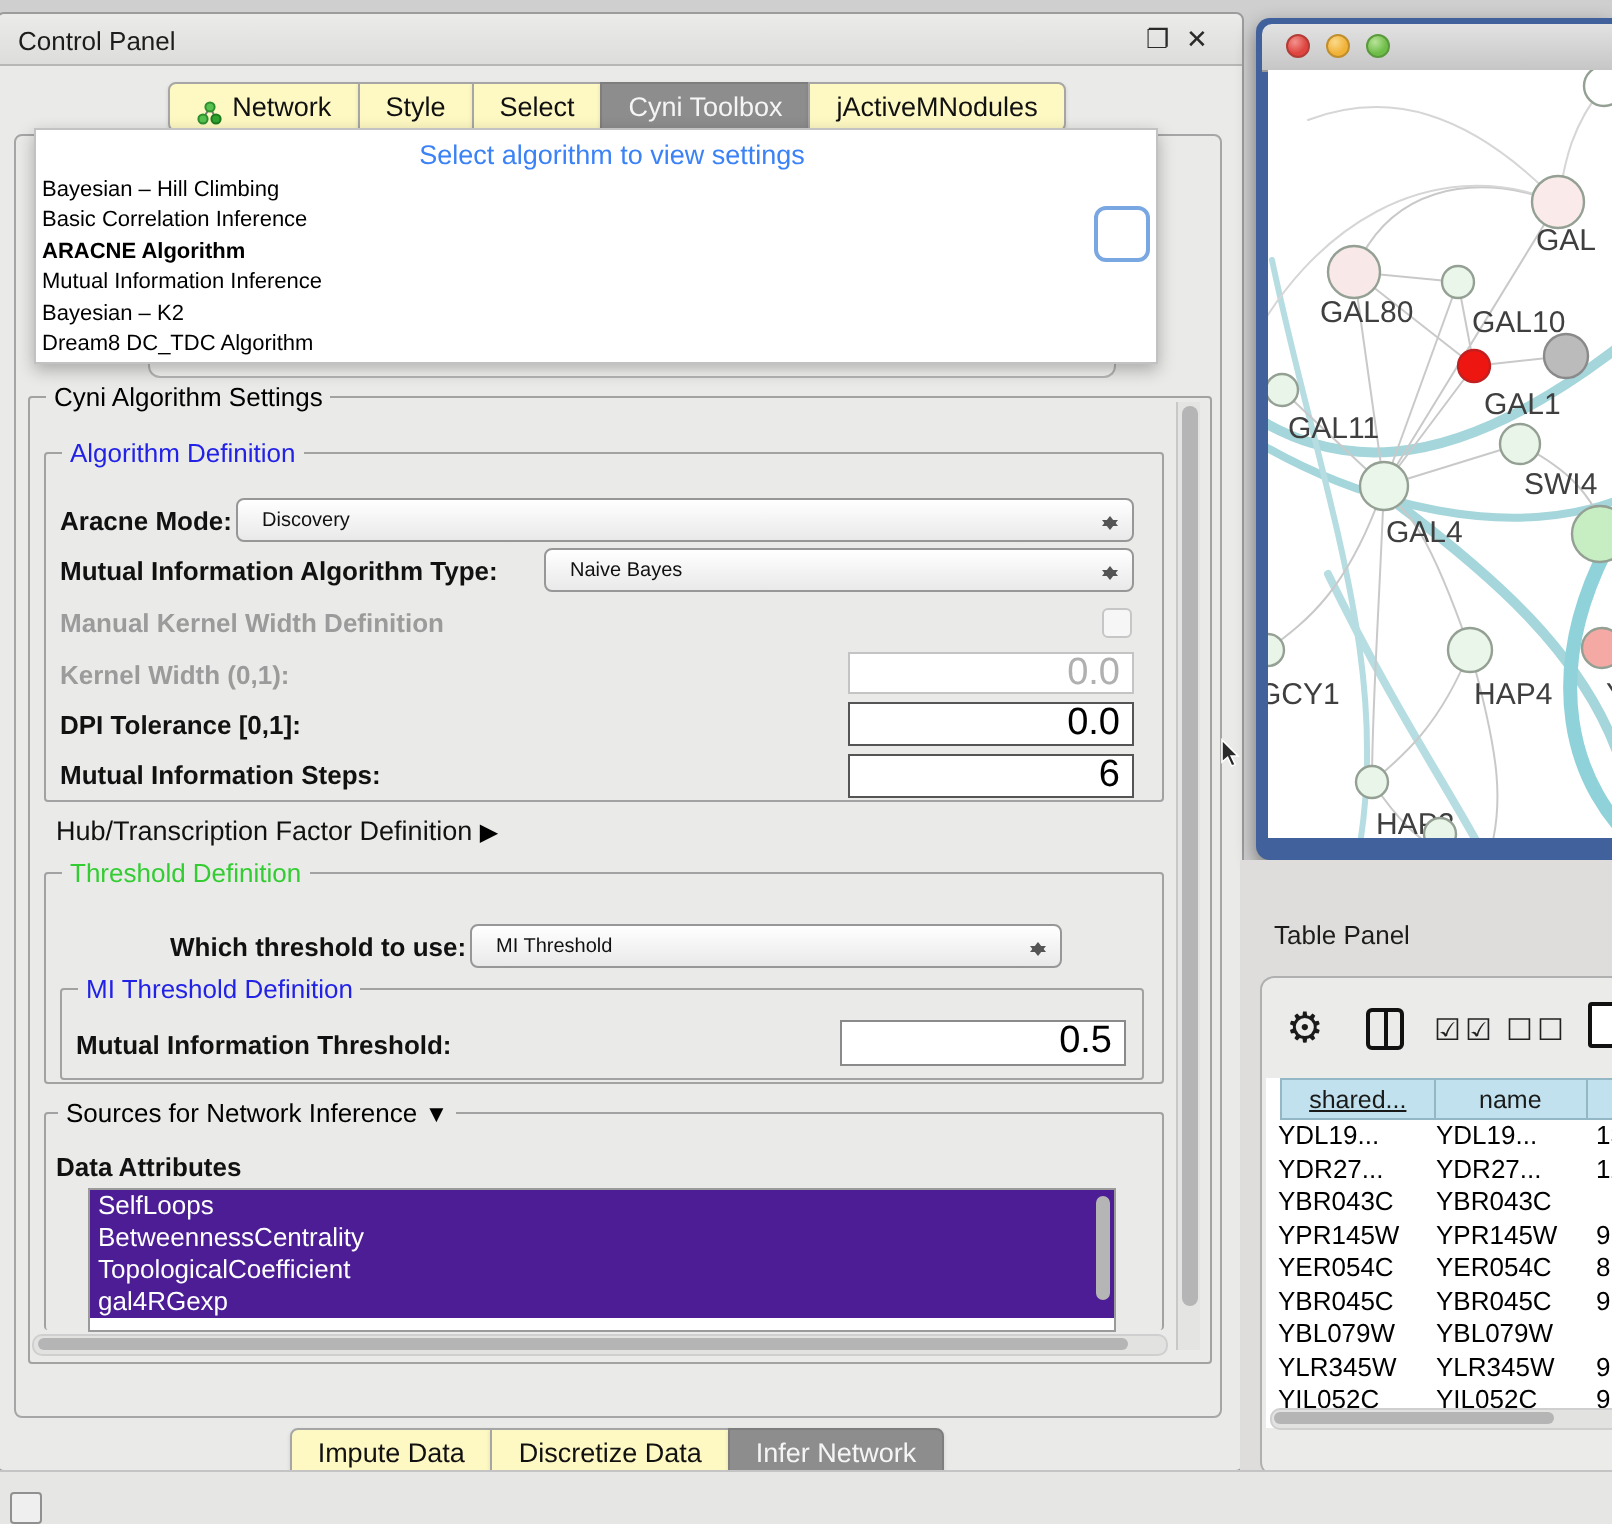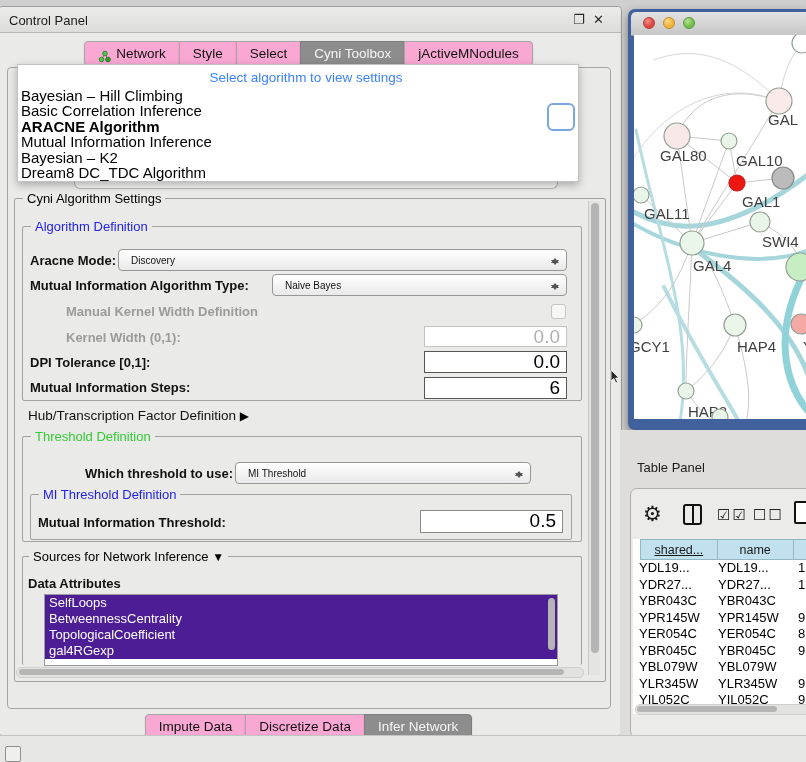--- a/index.html
+++ b/index.html
@@ -12,50 +12,50 @@
   .cp-titlebar{left:0;top:0;right:0;height:25px;background:linear-gradient(#ebebe9,#dddddb);border-bottom:1px solid #b7b7b5;border-radius:4px 4px 0 0;}
   .cp-title{left:10px;top:6px;font-size:13px;color:#1c1c1c;}
   .wctl{top:5px;font-size:13px;color:#2a2a2a;}
   .float-btn{left:574px;}
   .close-btn{left:594px;font-weight:bold;}
 
   
   .tabbar{left:0;width:620px;display:flex;justify-content:center;}
   #top-tabs{top:34px;}
   #bottom-tabs{top:707px;}
-  .tab{height:23px;line-height:23px;padding:0 13px;background:#f9a8d4;border:1px solid #a6a6a6;margin-left:-1px;font-size:13.5px;color:#111;display:flex;align-items:center;gap:5px;box-shadow:0 1px 2px rgba(0,0,0,.12);}
+  .tab{height:23px;line-height:23px;padding:0 13px;background:#fef9c3;border:1px solid #a6a6a6;margin-left:-1px;font-size:13.5px;color:#111;display:flex;align-items:center;gap:5px;box-shadow:0 1px 2px rgba(0,0,0,.12);}
   .tab:first-child{border-radius:4px 0 0 4px;}
   .tab:last-child{border-radius:0 4px 4px 0;}
   .tab.sel{background:#8d8d8d;color:#f5f5f5;border-color:#7e7e7e;}
   .net-ic{display:inline-block;width:13px;height:13px;}
 
   
   .content-panel{left:8px;top:60px;width:602px;height:640px;background:#eaeae8;border:1px solid #a6a6a6;border-radius:4px;}
 
   
   .fs{position:absolute;border:1px solid #a2a2a2;border-radius:2px;}
   .fs-legend{position:absolute;background:#eaeae8;padding:0 4px;font-size:13px;white-space:nowrap;}
   .t-blue{color:#2222e6;}
   .t-green{color:#33cc33;}
   .lbl{position:absolute;font-size:13px;font-weight:bold;color:#111;white-space:nowrap;}
-  .lbl.dis{color:#9b9b9b;margin-left:36px;}
+  .lbl.dis{color:#9b9b9b;}
   .combo{position:absolute;background:linear-gradient(#ffffff,#e9e9e9);border:1px solid #979797;border-radius:4px;font-size:10px;color:#111;line-height:21px;padding-left:12px;box-sizing:border-box;}
   .combo .step{position:absolute;right:7px;top:3px;width:9px;height:16px;}
   .combo .step:before{content:"";position:absolute;left:1px;top:1px;border:4px solid transparent;border-bottom:5px solid #555;}
   .combo .step:after{content:"";position:absolute;left:1px;bottom:0px;border:4px solid transparent;border-top:5px solid #555;}
   .field{position:absolute;background:#fff;border:1px solid #555;font-size:19px;color:#000;text-align:right;line-height:20px;padding-right:6px;box-sizing:border-box;}
   .field.dis{border-color:#c4c4c4;color:#b0b0b0;}
   .checkbox{position:absolute;width:13px;height:13px;background:#f6f6f6;border:1px solid #c6c6c6;border-radius:3px;}
   .expander{position:absolute;font-size:13.5px;color:#111;white-space:nowrap;}
   .tri{color:#000;font-size:12px;}
 
   
   .dropdown{left:18px;top:57px;width:560px;height:116px;background:#fff;border:1px solid #c2c2c2;box-shadow:0 3px 8px rgba(0,0,0,.28);z-index:20;}
   .dd-ph{height:23px;line-height:25px;text-align:center;color:#3b82f6;font-size:13.5px;padding-left:16px;}
-  .dd-item{height:15.4px;line-height:15.4px;padding-left:3px;font-size:15px;color:#000;white-space:nowrap;}
+  .dd-item{height:15.4px;line-height:15.4px;padding-left:3px;font-size:11px;color:#000;white-space:nowrap;}
   .dd-item.bold{font-weight:bold;}
   .combo-frag{left:548px;top:96px;width:28px;height:28px;background:#fff;border:2px solid #79a7e2;border-radius:6px;z-index:30;box-sizing:border-box;}
   .combo-sliver{left:75px;top:173px;width:482px;height:8px;background:#f5f5f4;border:1px solid #b6b6b6;border-top:none;border-radius:0 0 6px 6px;z-index:4;}
 
   
   .listbox{left:44px;top:586px;width:512px;height:70px;background:#fff;border:1px solid #9a9a9a;overflow:hidden;}
   .li{height:16px;line-height:16px;padding-left:4px;font-size:13px;}
   .li.sel{background:#4c1d95;color:#fff;}
 
   

